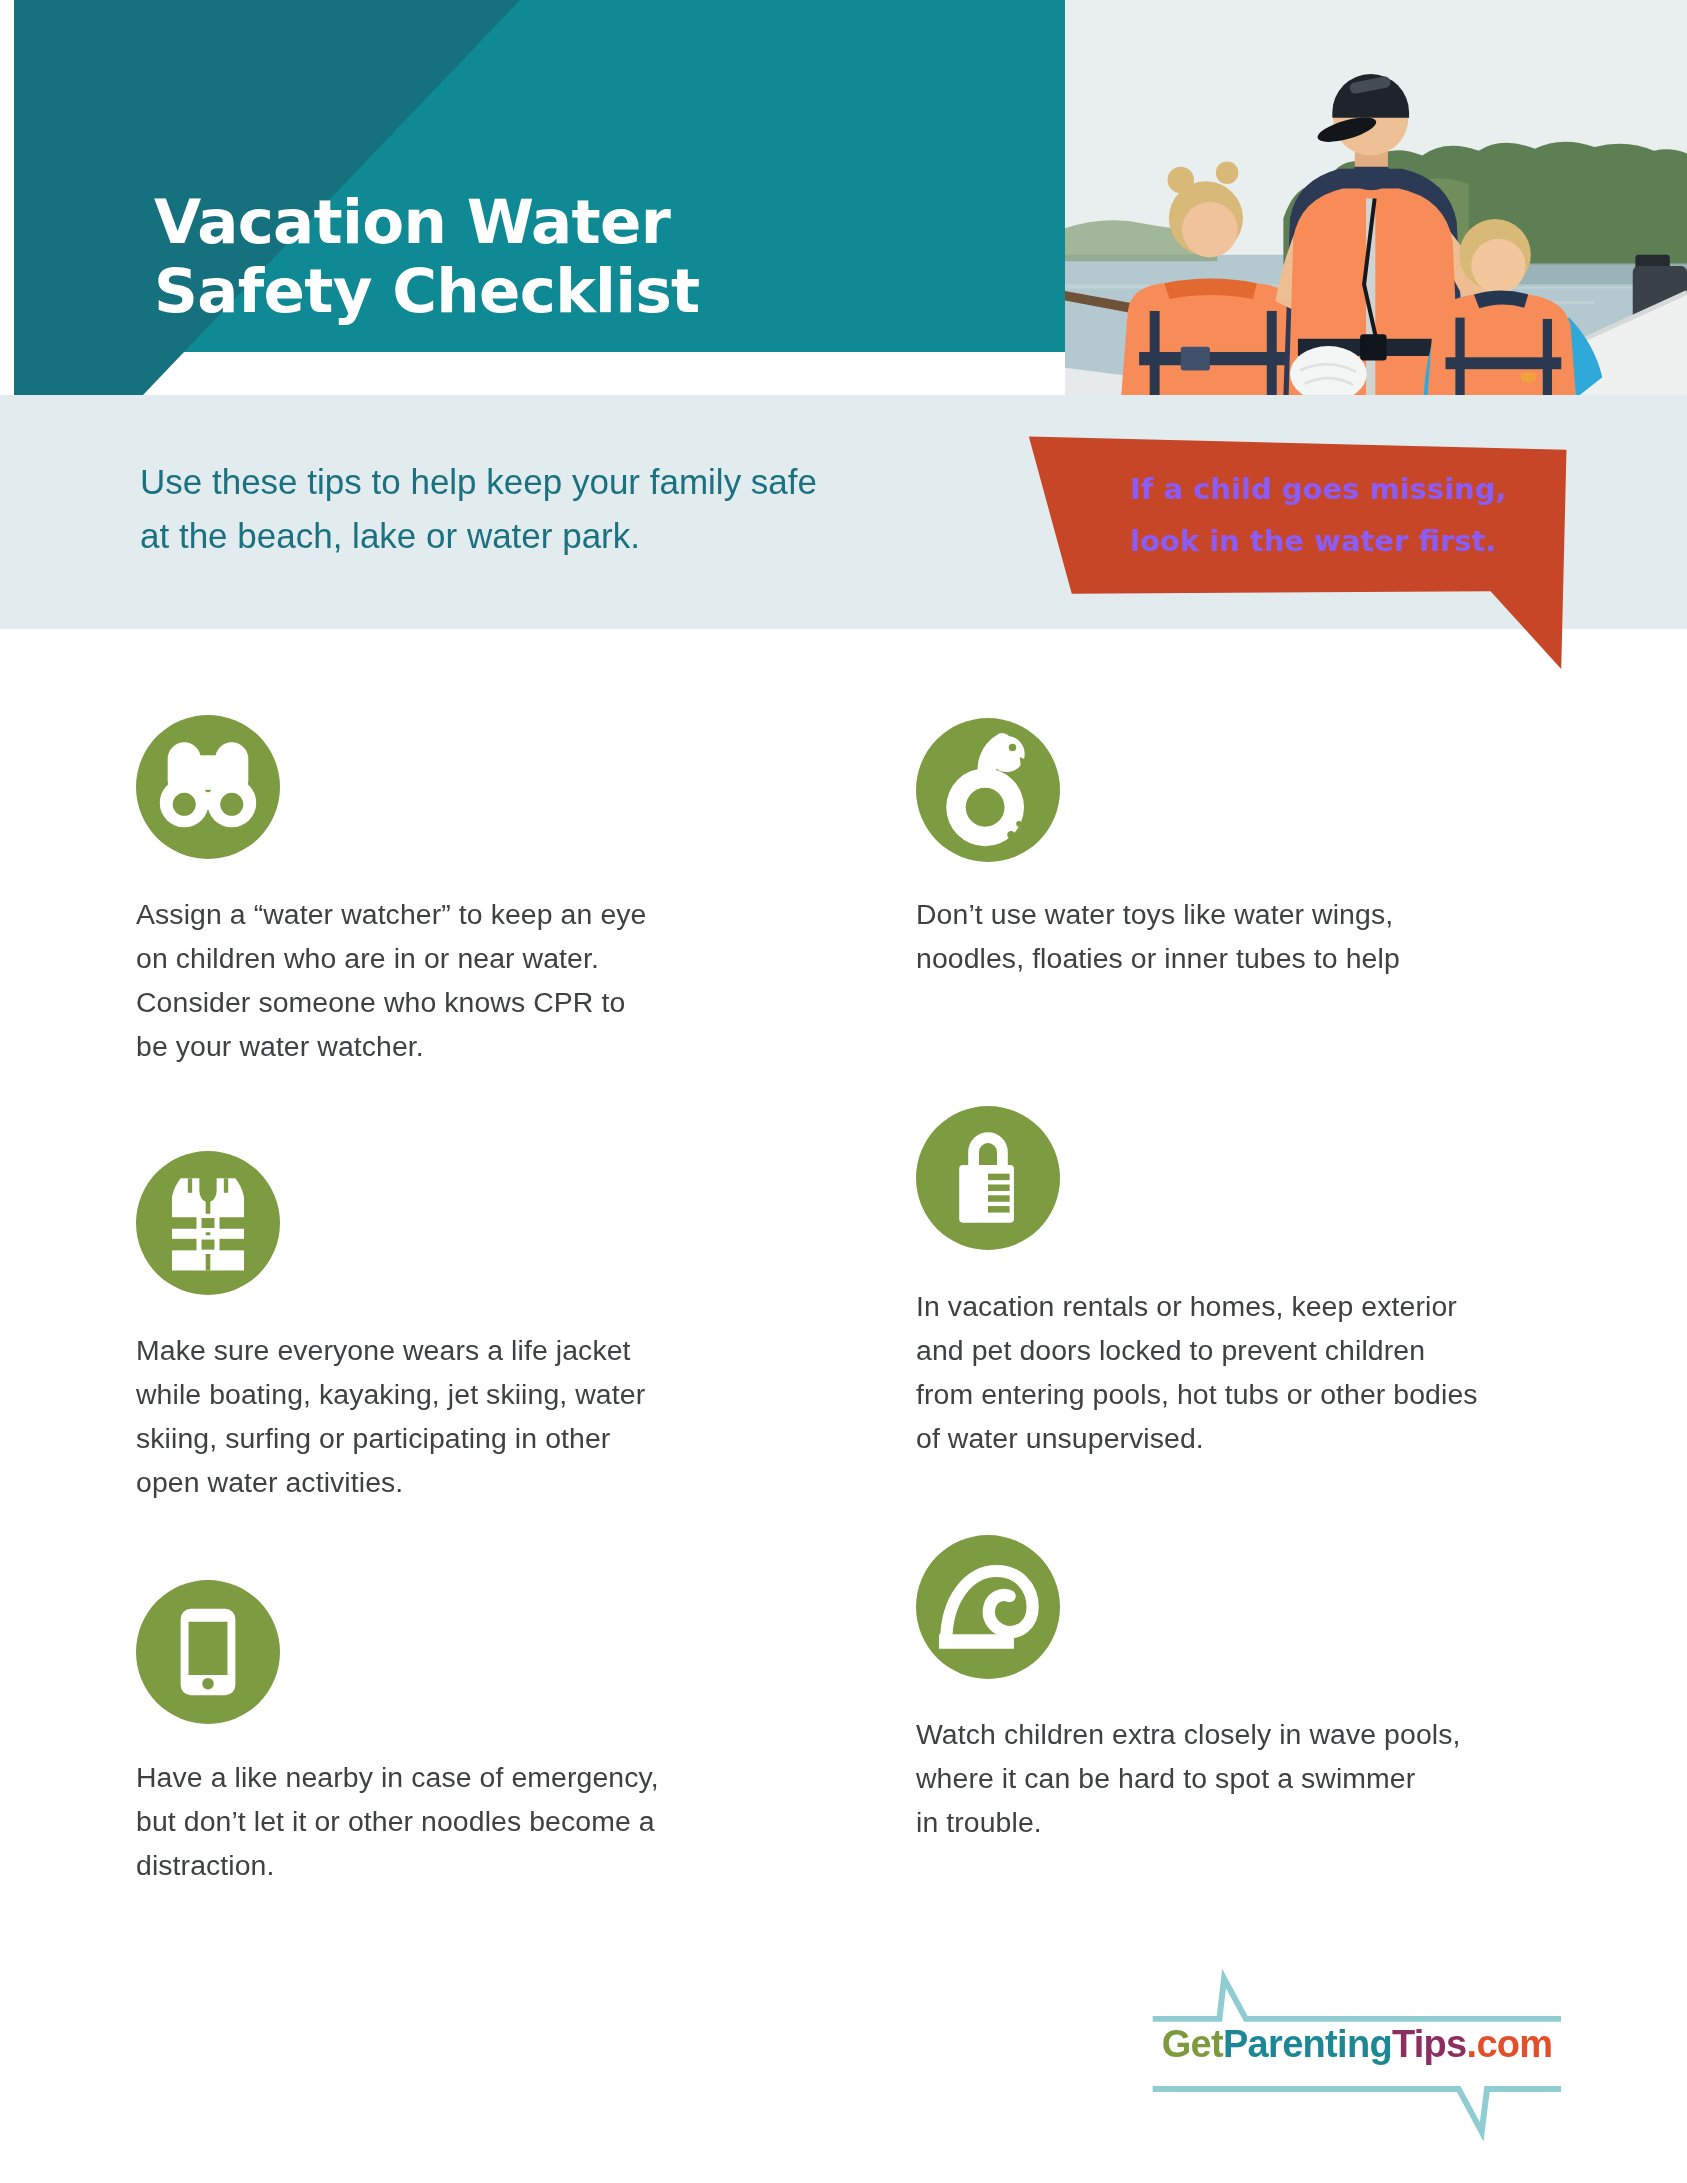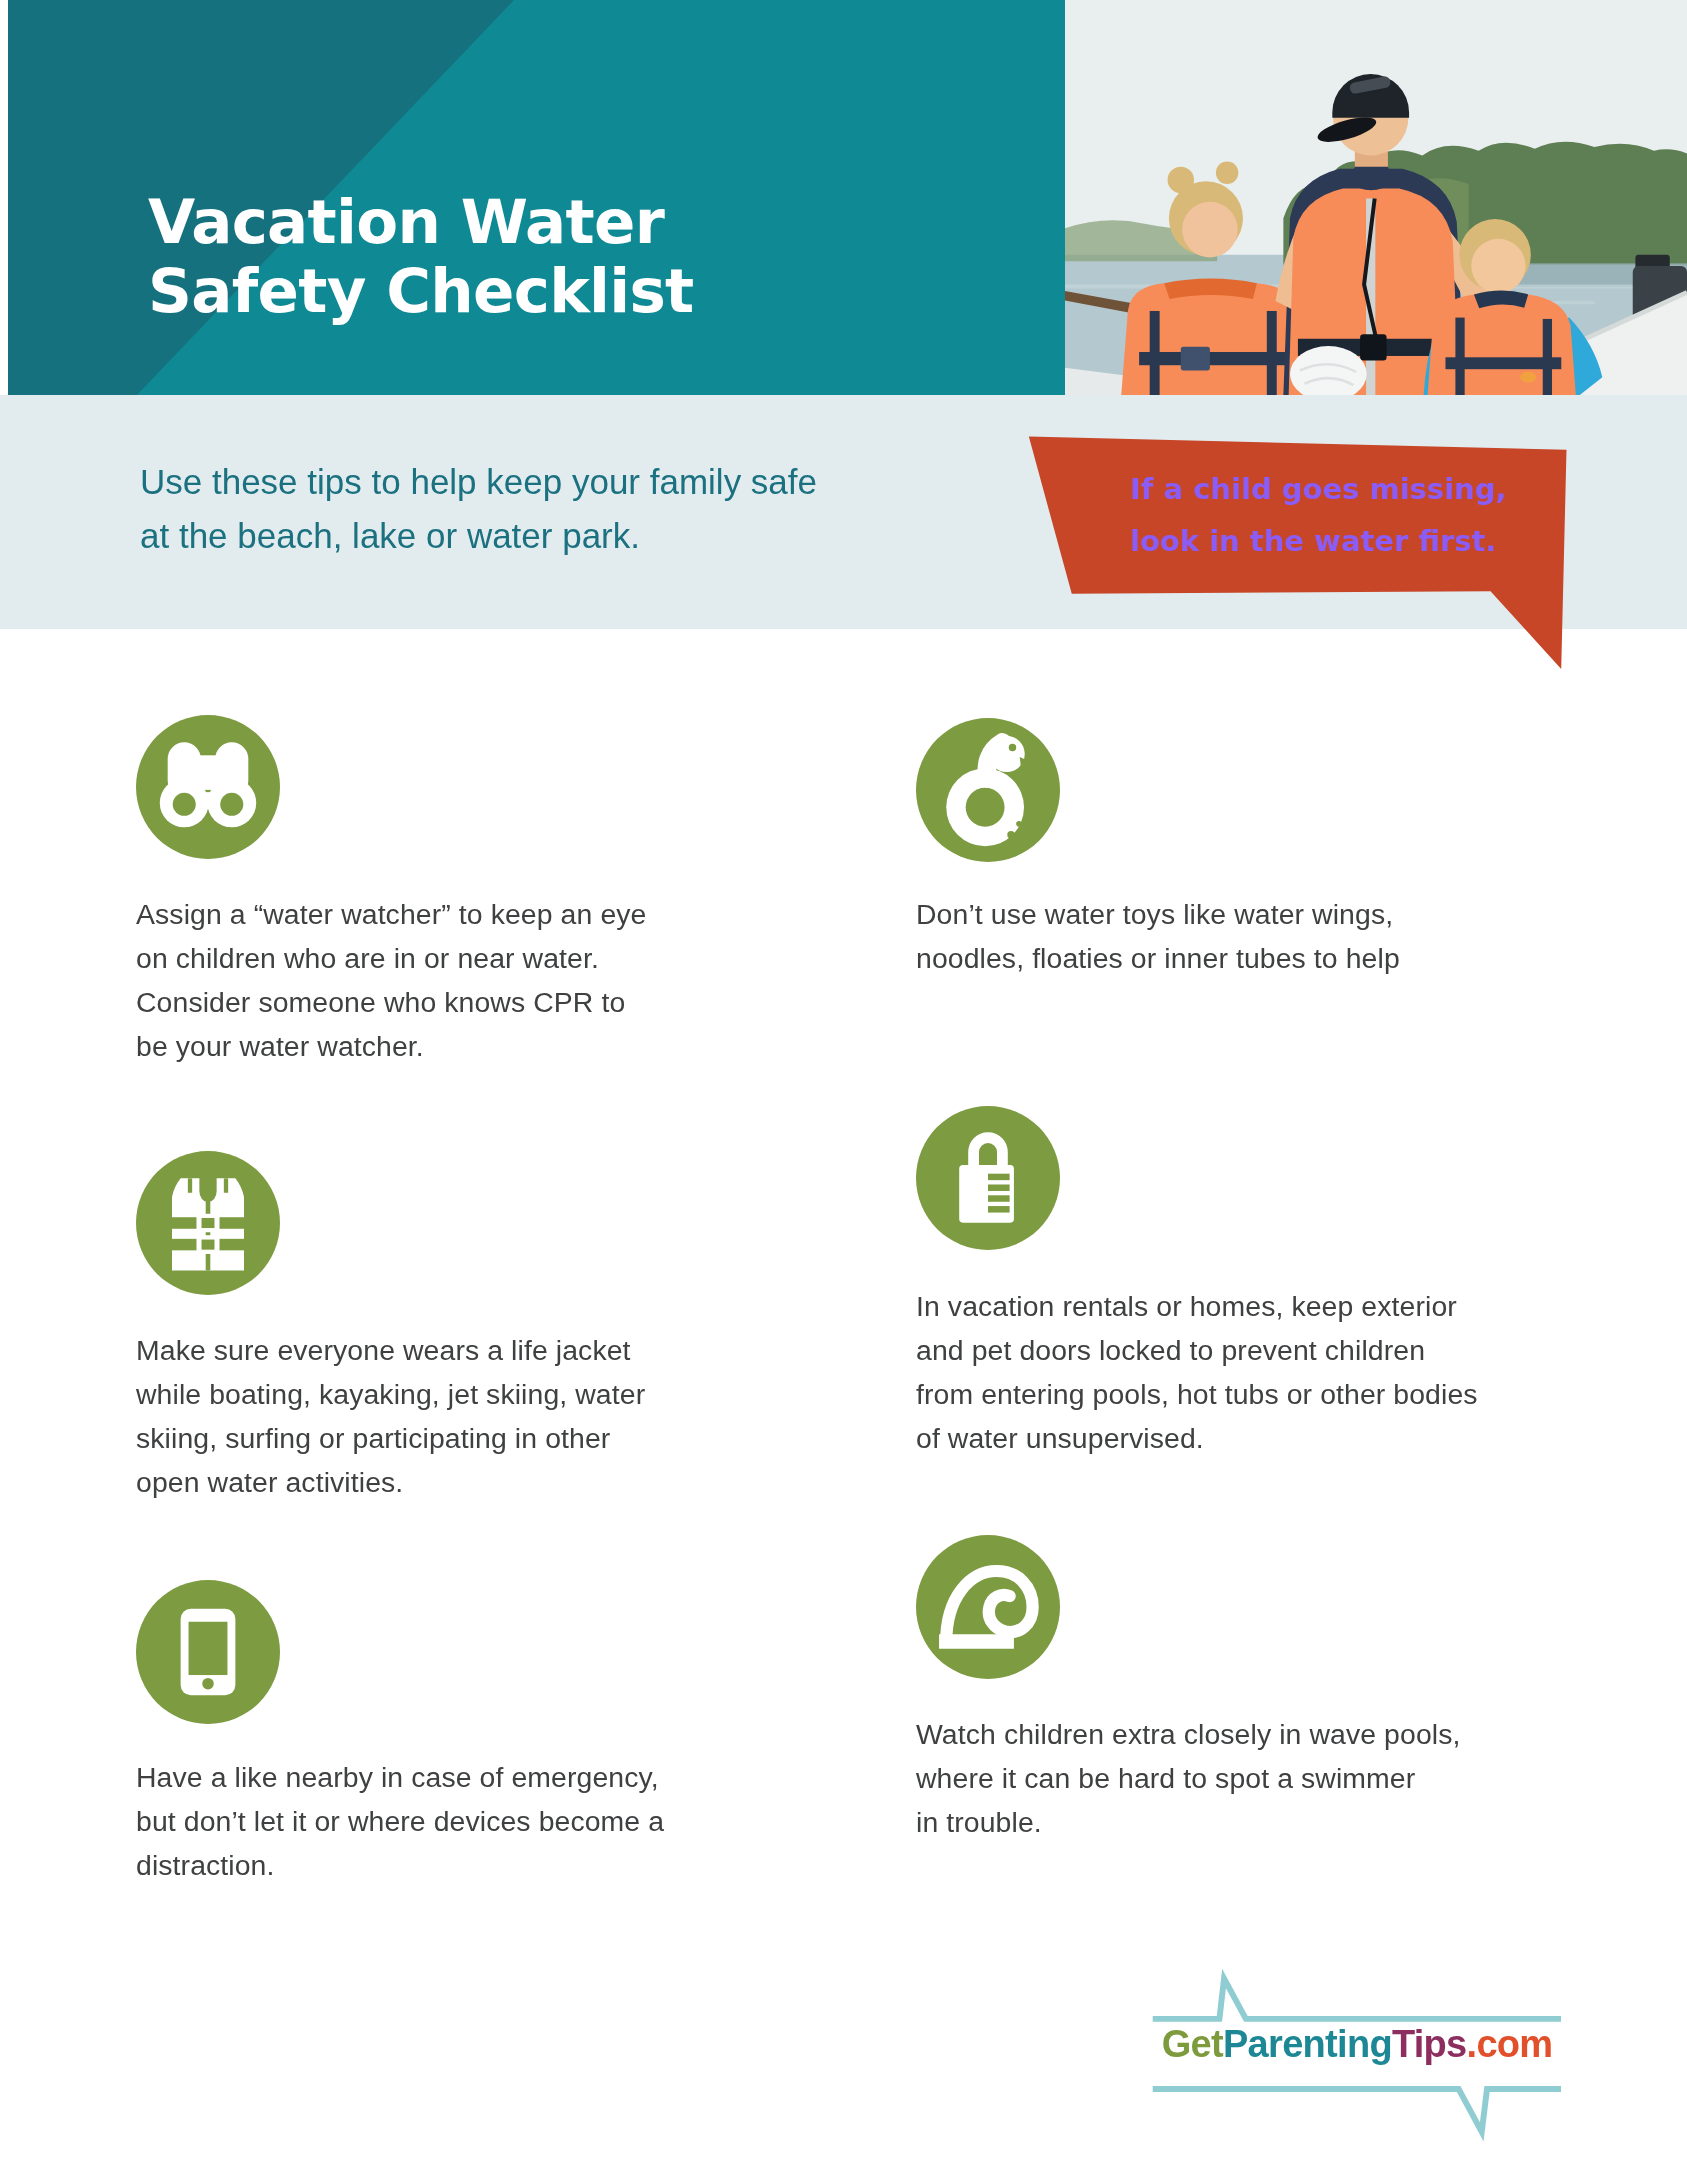--- a/index.html
+++ b/index.html
@@ -1,20 +1,20 @@
 <!DOCTYPE html>
 <html style="font-size:10.6px"><head>
 <meta charset="utf-8">
 <style>
   html,body{margin:0;padding:0;background:#ffffff;}
   #page{position:relative;width:1687px;height:2183px;background:#ffffff;overflow:hidden;
         font-family:"Liberation Sans", sans-serif;}
 
   
-  .header{position:absolute;left:8px;top:0;width:1065px;height:395px;background:#0f8a94;}
+  .header{position:absolute;left:14px;top:0;width:1065px;height:352px;background:#0f8a94;}
   .header-dark{position:absolute;left:0;top:0;width:1065px;height:395px;background:#16717f;
                clip-path:polygon(0 0,506px 0,129px 395px,0 395px);}
   .title{position:absolute;left:140px;top:187px;color:#ffffff;
          font-family:"DejaVu Sans", sans-serif;font-weight:bold;
          font-size:61px;line-height:69px;letter-spacing:-0.7px;}
 
   
   .photo{position:absolute;left:1065px;top:0;width:622px;height:395px;}
 
   
@@ -212,21 +212,21 @@
 
   <div class="icon-circle" style="left:136px;top:1580px;">
     <svg viewBox="0 0 100 100">
       <rect x="31" y="20" width="38" height="60" rx="7" fill="#ffffff"></rect>
       <rect x="36.5" y="29" width="27" height="37" fill="#7d9b41"></rect>
       <circle cx="50" cy="72" r="4" fill="#7d9b41"></circle>
     </svg>
   </div>
   <div class="tip-text" style="left:136px;top:1755px;">
     <div>Have a like nearby in case of emergency,</div>
-    <div>but don’t let it or where devices become a</div>
+    <div>but don’t let it or other noodles become a</div>
     <div>distraction.</div>
   </div>
 
   <div class="icon-circle" style="left:916px;top:1535px;">
     <svg viewBox="0 0 100 100">
       <path d="M16,74 h52" stroke="#ffffff" stroke-width="10" fill="none"></path>
       <path d="M21,74 C21,44 37,25 56,25 C71,25 81,36 81,50 C81,62 72,69 62,67 C54,65 49,58 51,50 C52.5,43.5 59,40 65,42.5" fill="none" stroke="#ffffff" stroke-width="8.5" stroke-linecap="round"></path>
     </svg>
   </div>
   <div class="tip-text" style="left:916px;top:1712px;">

